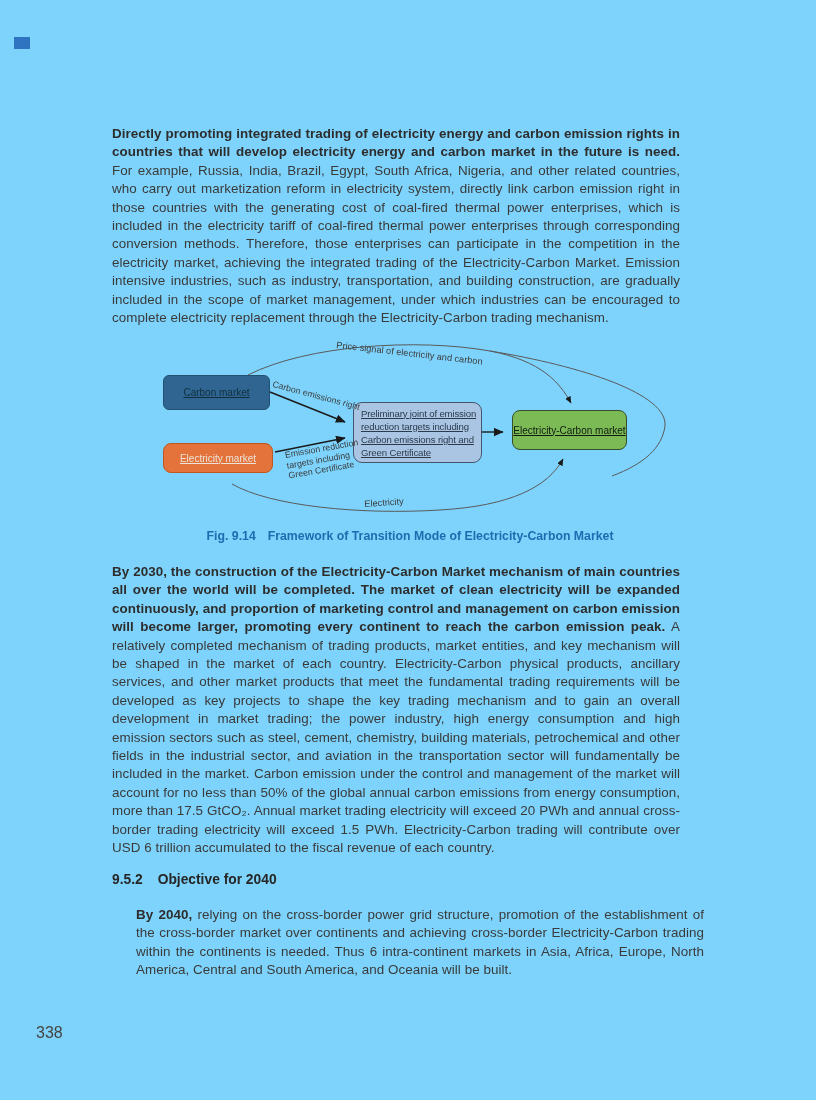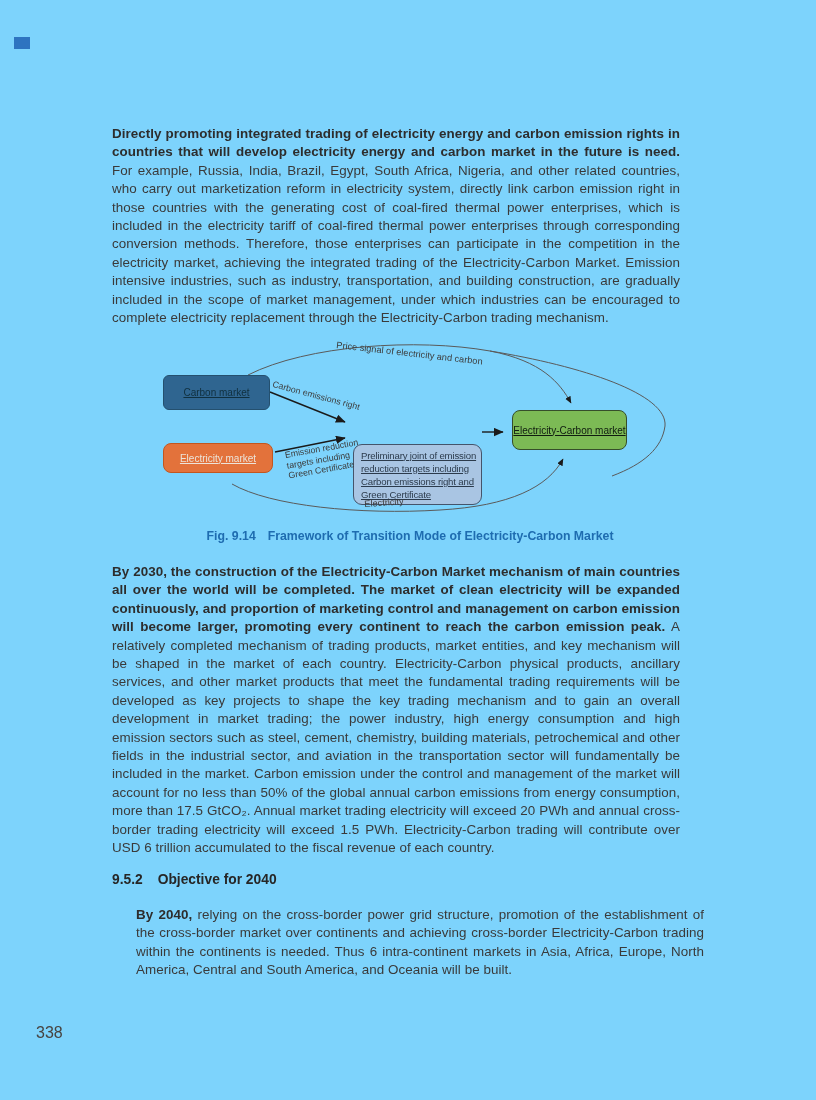--- a/index.html
+++ b/index.html
@@ -29,21 +29,21 @@
   .figure svg{position:absolute;left:0;top:0;}
   .node{position:absolute;display:flex;align-items:center;justify-content:center;
     text-align:center;box-sizing:border-box;text-decoration:underline;}
   .node-carbon{left:51px;top:37px;width:107px;height:35px;background:#2f6590;
     border:1px solid #24506f;border-radius:6px;font-size:10px;color:#10303f;}
   .node-electricity{left:51px;top:105px;width:110px;height:30px;background:#e3723b;
     border:1px solid #c2561f;border-radius:8px;font-size:10px;color:#ece4da;}
   .node-joint{left:241px;top:64px;width:129px;height:61px;background:#a9c5e3;
     border:1.5px solid #44546b;border-radius:9px;font-size:9.6px;line-height:13px;
     color:#2c3b4c;letter-spacing:-0.15px;white-space:pre-line;text-align:left;
-    justify-content:flex-start;padding:2px 3px 2px 7px;margin-top:42px;}
+    justify-content:flex-start;padding:2px 3px 2px 7px;}
   .node-ec{left:400px;top:72px;width:115px;height:40px;background:#7cba55;
     border:1.5px solid #364e2a;border-radius:8px;font-size:10px;color:#101c10;white-space:nowrap;}
   .edge-label{position:absolute;font-size:8.8px;color:#3c3c3c;transform-origin:left top;}
   .lbl-price{left:225px;top:2px;width:190px;font-size:9.2px;transform:rotate(6.5deg);}
   .lbl-carbon-right{left:162px;top:41px;width:110px;transform:rotate(15deg);}
   .lbl-emission{left:172px;top:112px;width:92px;line-height:10.5px;white-space:pre-line;transform:rotate(-10deg);}
   .lbl-electricity{left:252px;top:161px;width:110px;font-size:9.2px;transform:rotate(-4deg);}
 </style>
 </head>
 <body>

